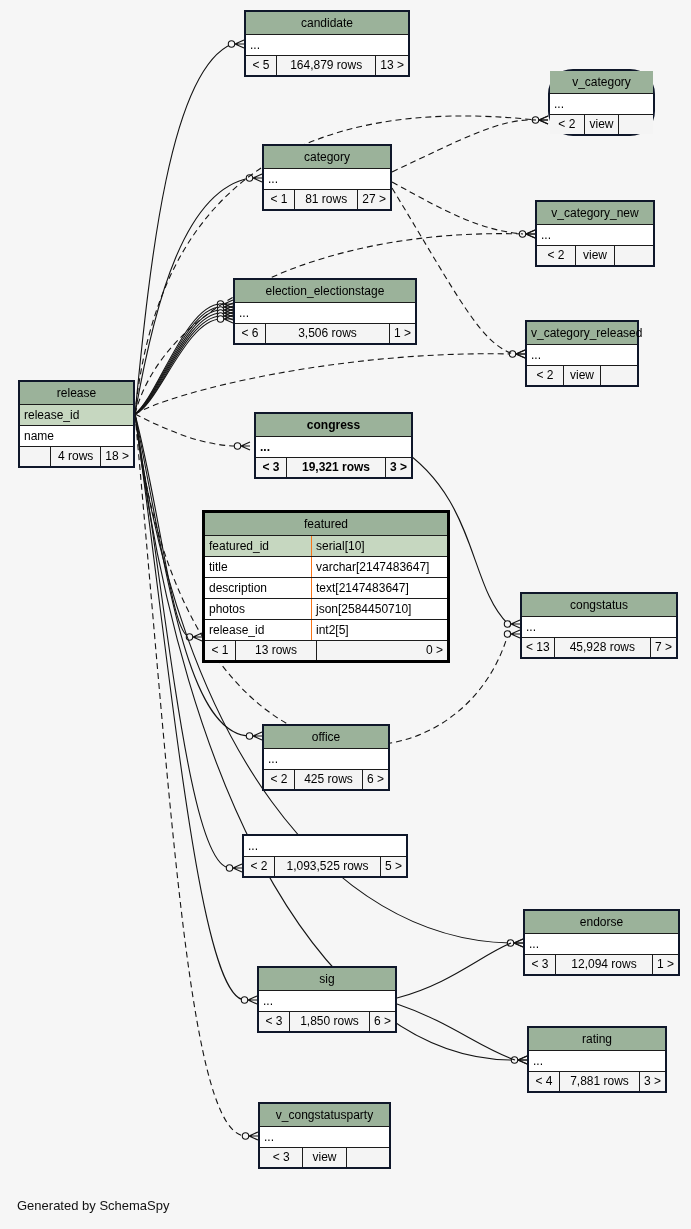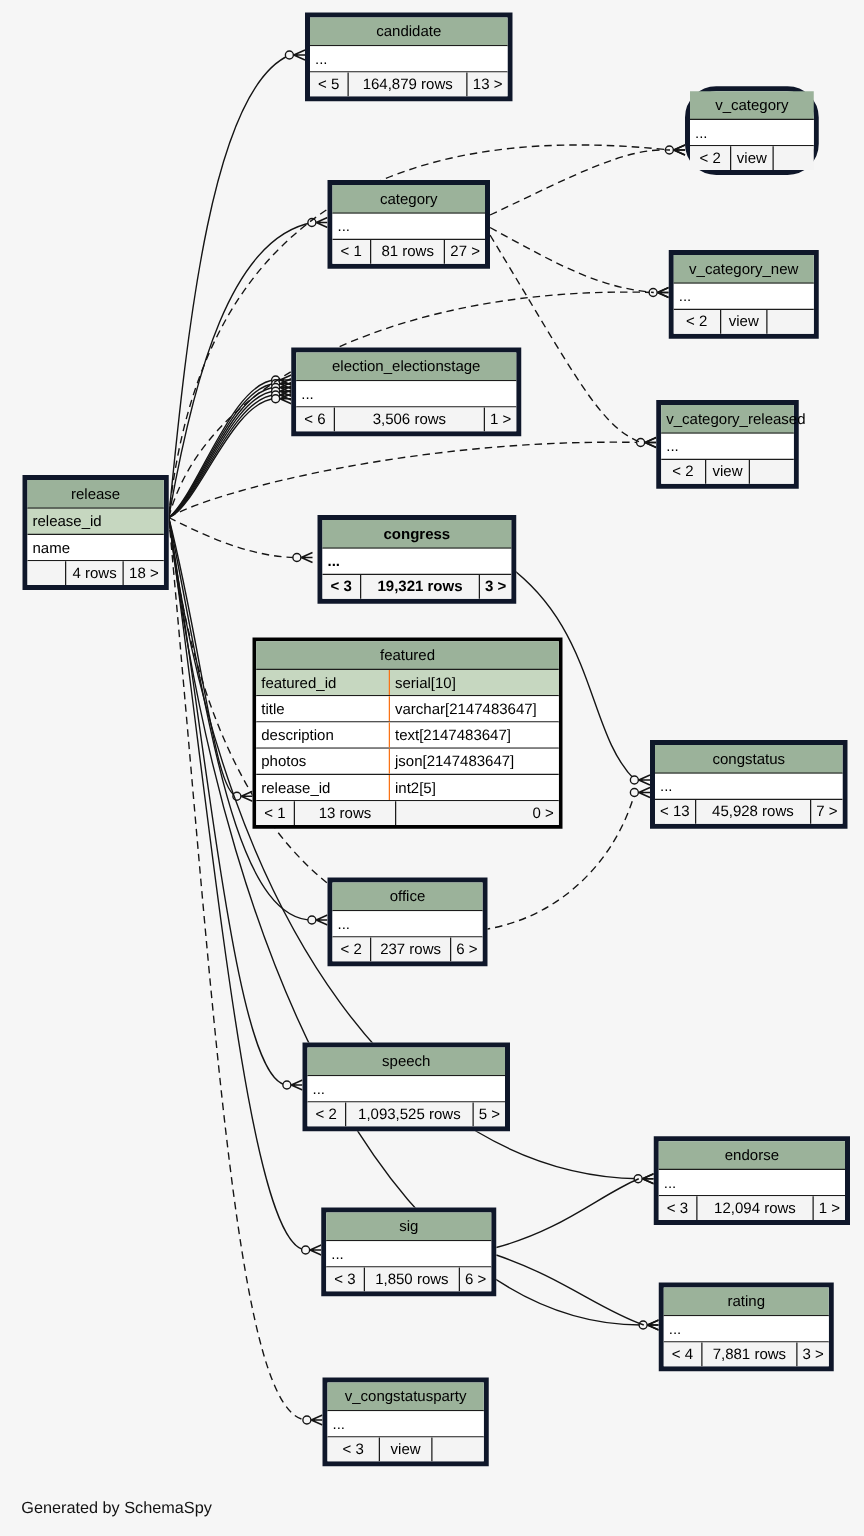--- a/index.html
+++ b/index.html
@@ -1,19 +1,19 @@
 <!DOCTYPE html>
 <html><head>
 <meta charset="utf-8">
 <style>
   html,body{margin:0;padding:0;background:#f6f6f6;}
   #canvas{position:relative;width:691px;height:1229px;background:#f6f6f6;overflow:hidden;
           font-family:"Liberation Sans","DejaVu Sans",sans-serif;}
   #edges{position:absolute;left:0;top:0;width:691px;height:1229px;}
-  .tbl{position:absolute;box-sizing:border-box;border:4px solid #0f172a;background:#fff;
+  .tbl{position:absolute;box-sizing:border-box;border:2px solid #0f172a;background:#fff;
        font-size:12px;color:#000;}
   .tbl.emph{border:3px solid #000;}
   .hdr{background:#9bb29a;text-align:center;padding:3px 4px;border-bottom:1px solid #1c1c1c;
        line-height:16px;white-space:nowrap;}
   .row{display:flex;border-bottom:1px solid #1c1c1c;background:#fff;line-height:16px;}
   .row:last-of-type{border-bottom:1px solid #1c1c1c;}
   .row.pk{background:#c6d7c0;}
   .cell{padding:2px 4px;white-space:nowrap;overflow:hidden;}
   .cname{flex:1;}
   .tbl.typed .cname{flex:0 0 98px;border-right:1px solid #f97316;}
@@ -277,21 +277,21 @@
           <div class="row">
             <div class="cell cname">title</div>
             <div class="cell ctype">varchar[2147483647]</div>
           </div>
           <div class="row">
             <div class="cell cname">description</div>
             <div class="cell ctype">text[2147483647]</div>
           </div>
           <div class="row">
             <div class="cell cname">photos</div>
-            <div class="cell ctype">json[2147483647]</div>
+            <div class="cell ctype">json[2584450710]</div>
           </div>
           <div class="row">
             <div class="cell cname">release_id</div>
             <div class="cell ctype">int2[5]</div>
           </div>
         </div>
     <div class="foot">
           <div class="fcell">&lt; 1</div>
           <div class="fcell">13 rows</div>
           <div class="fcell">0 &gt;</div>
@@ -303,35 +303,34 @@
           <div class="row">
             <div class="cell cname">...</div>
           </div>
         </div>
     <div class="foot">
           <div class="fcell">&lt; 13</div>
           <div class="fcell">45,928 rows</div>
           <div class="fcell">7 &gt;</div>
         </div>
   </div>
-      <div class="tbl" id="tbl-office" style="left: 262px; top: 702px; width: 128px;">
+      <div class="tbl" id="tbl-office" style="left: 262px; top: 724px; width: 128px;">
     <div class="hdr">office</div>
     <div class="rows">
           <div class="row">
             <div class="cell cname">...</div>
           </div>
         </div>
     <div class="foot">
           <div class="fcell">&lt; 2</div>
-          <div class="fcell">237 rows</div>
+          <div class="fcell">425 rows</div>
           <div class="fcell">6 &gt;</div>
         </div>
   </div>
       <div class="tbl" id="tbl-speech" style="left: 242px; top: 834px; width: 166px;">
-    <div class="hdr">speech</div>
     <div class="rows">
           <div class="row">
             <div class="cell cname">...</div>
           </div>
         </div>
     <div class="foot">
           <div class="fcell">&lt; 2</div>
           <div class="fcell">1,093,525 rows</div>
           <div class="fcell">5 &gt;</div>
         </div>

